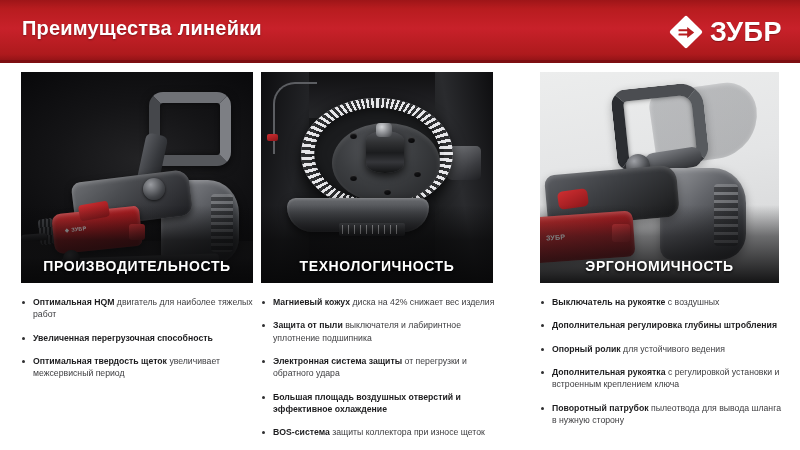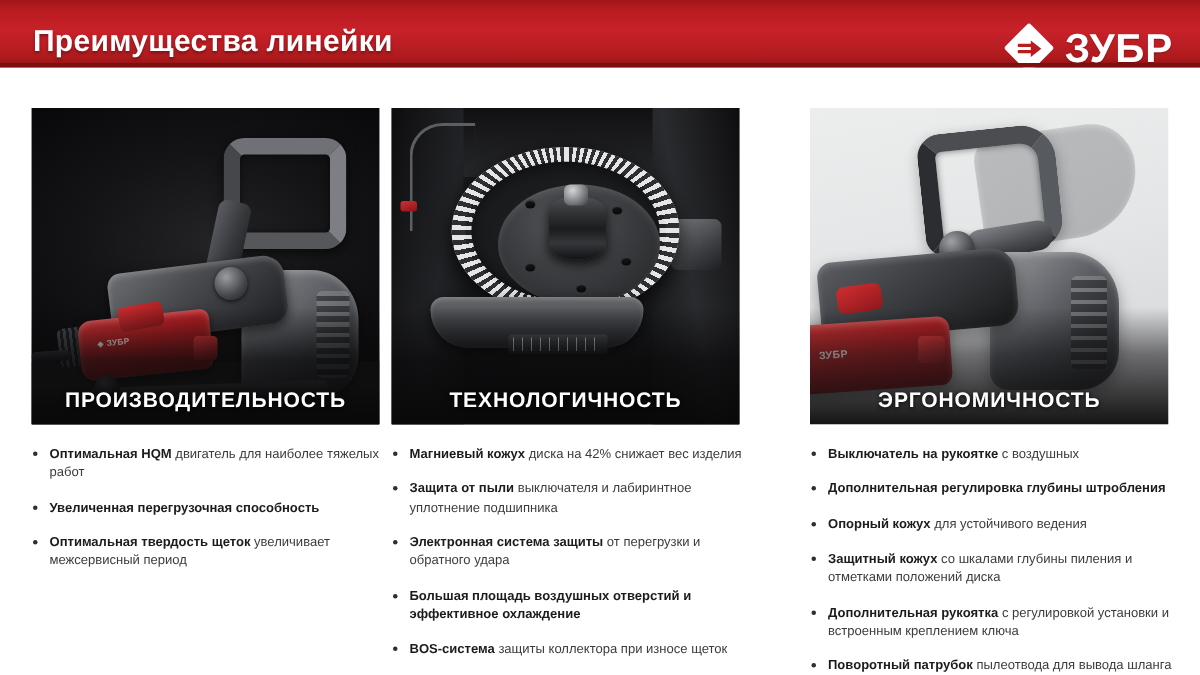--- a/index.html
+++ b/index.html
@@ -17,21 +17,21 @@
     width: 800px;
     height: 450px;
     background: #ffffff;
   }
 
   
   .header {
     position: absolute;
     left: 0; top: 0;
     width: 800px;
-    height: 45px;
+    height: 63px;
     background: linear-gradient(to bottom, #9e1518 0%, #b81c1f 14%, #c8212a 45%, #ae1a1d 86%, #8a1114 100%);
     overflow: hidden;
   }
   .header::after {
     content: "";
     position: absolute;
     left: 0; bottom: 0;
     width: 100%; height: 3px;
     background: #7d0f12;
   }
@@ -621,21 +621,20 @@
               <div class="p3-motor-logo">ЗУБР</div>
             </div>
           <div class="p3-btn"></div>
         </div>
         <div class="photo-vignette"></div>
         <div class="photo-caption">ЭРГОНОМИЧНОСТЬ</div>
       </div>
       <div class="bullets">
         <div class="bullet"><b>Выключатель на рукоятке</b><span class="rest"> с воздушных</span></div>
         <div class="bullet"><b>Дополнительная регулировка глубины штробления</b><span class="rest"></span></div>
-        <div class="bullet"><b>Опорный кожух</b><span class="rest"> для устойчивого ведения</span></div>
-        <div class="bullet"><b>Защитный кожух</b><span class="rest"> со шкалами глубины пиления и отметками положений диска</span></div>
+        <div class="bullet"><b>Опорный ролик</b><span class="rest"> для устойчивого ведения</span></div>
         <div class="bullet"><b>Дополнительная рукоятка</b><span class="rest"> с регулировкой установки и встроенным креплением ключа</span></div>
         <div class="bullet"><b>Поворотный патрубок</b><span class="rest"> пылеотвода для вывода шланга в нужную сторону</span></div>
       </div>
     </div>
 
   </div>
 </div>
 
 </body></html>

